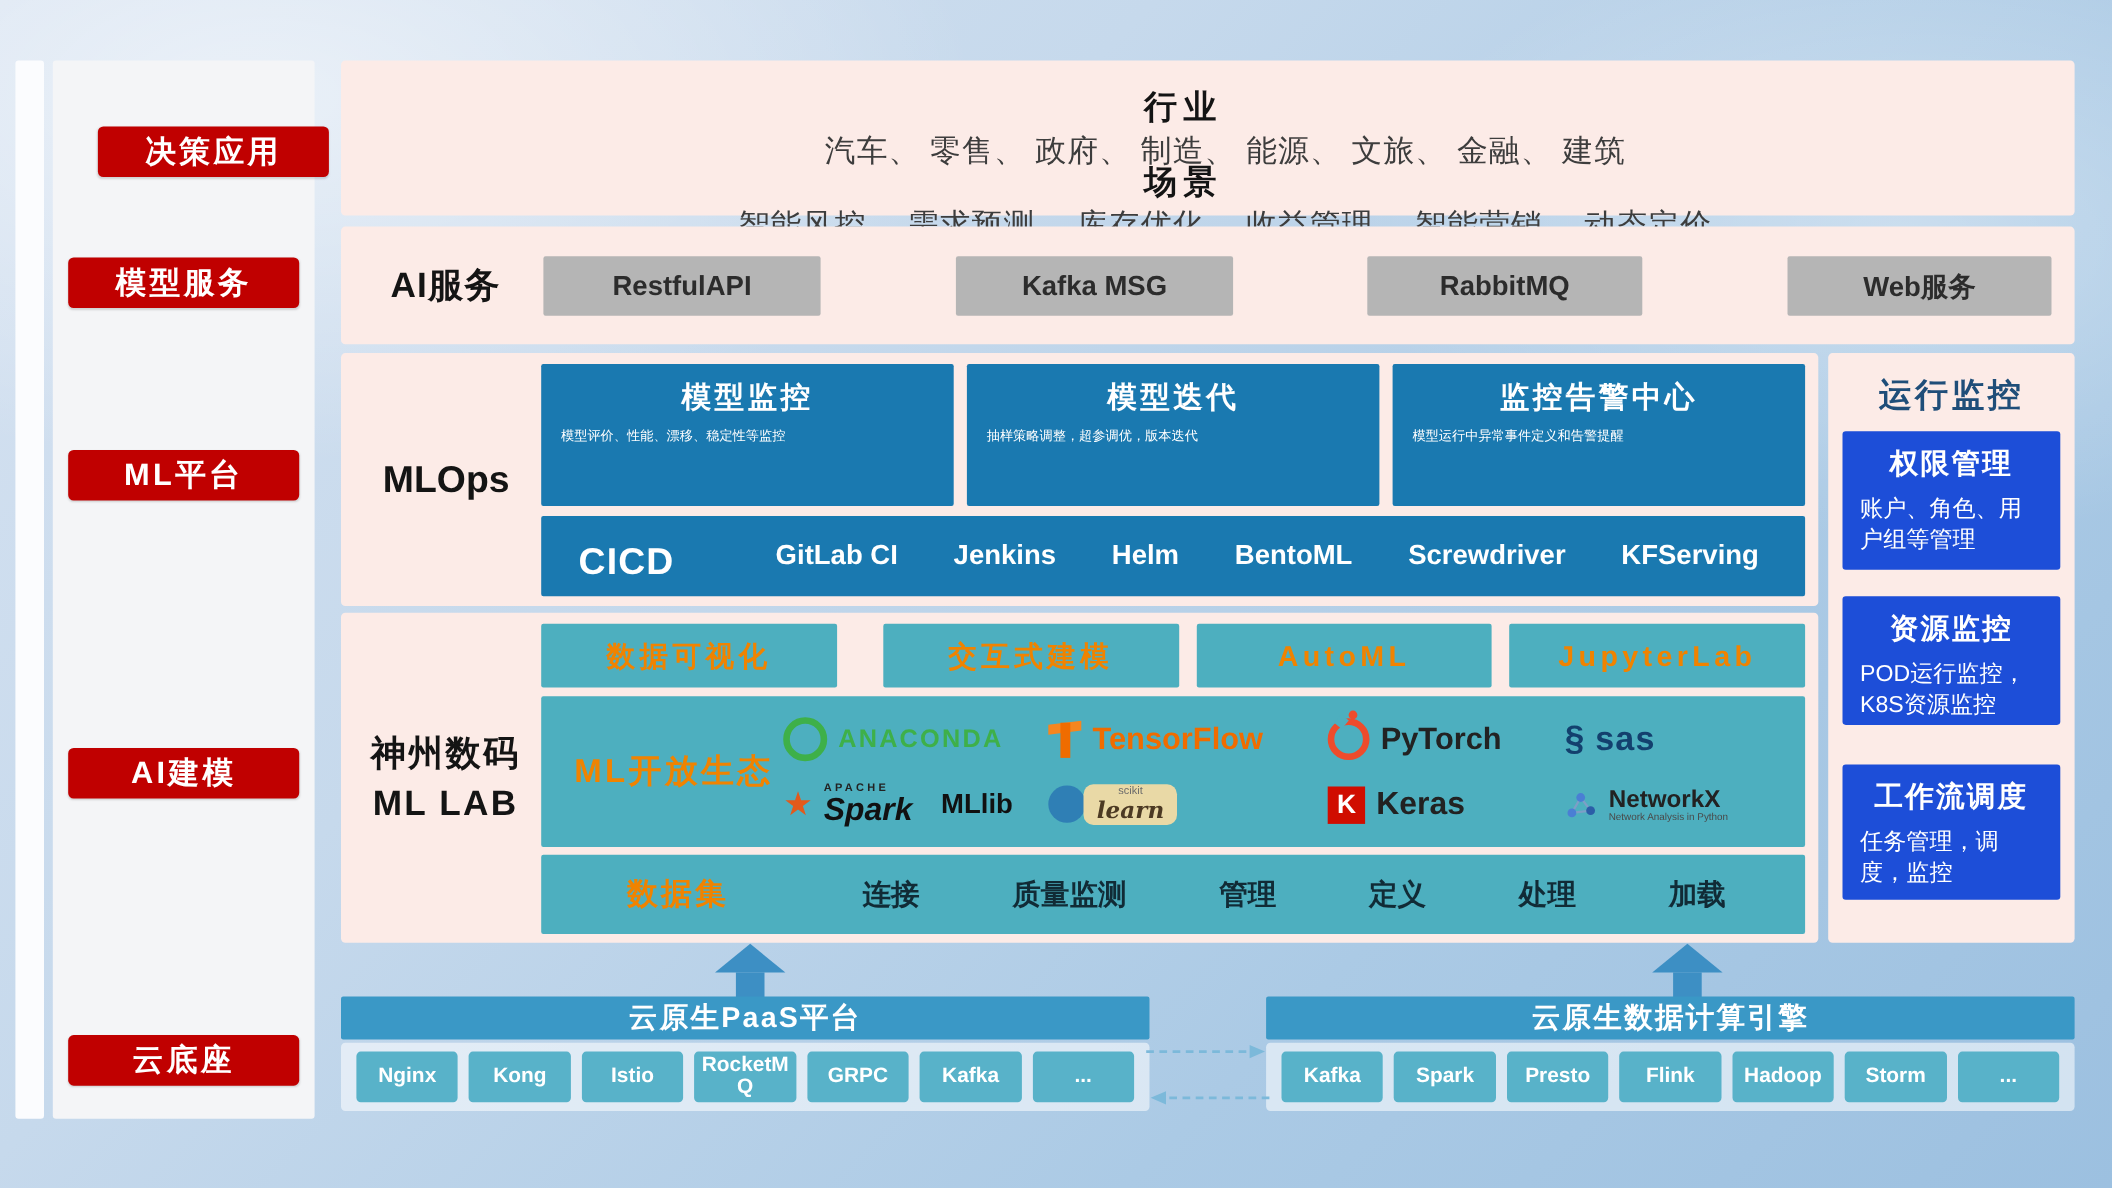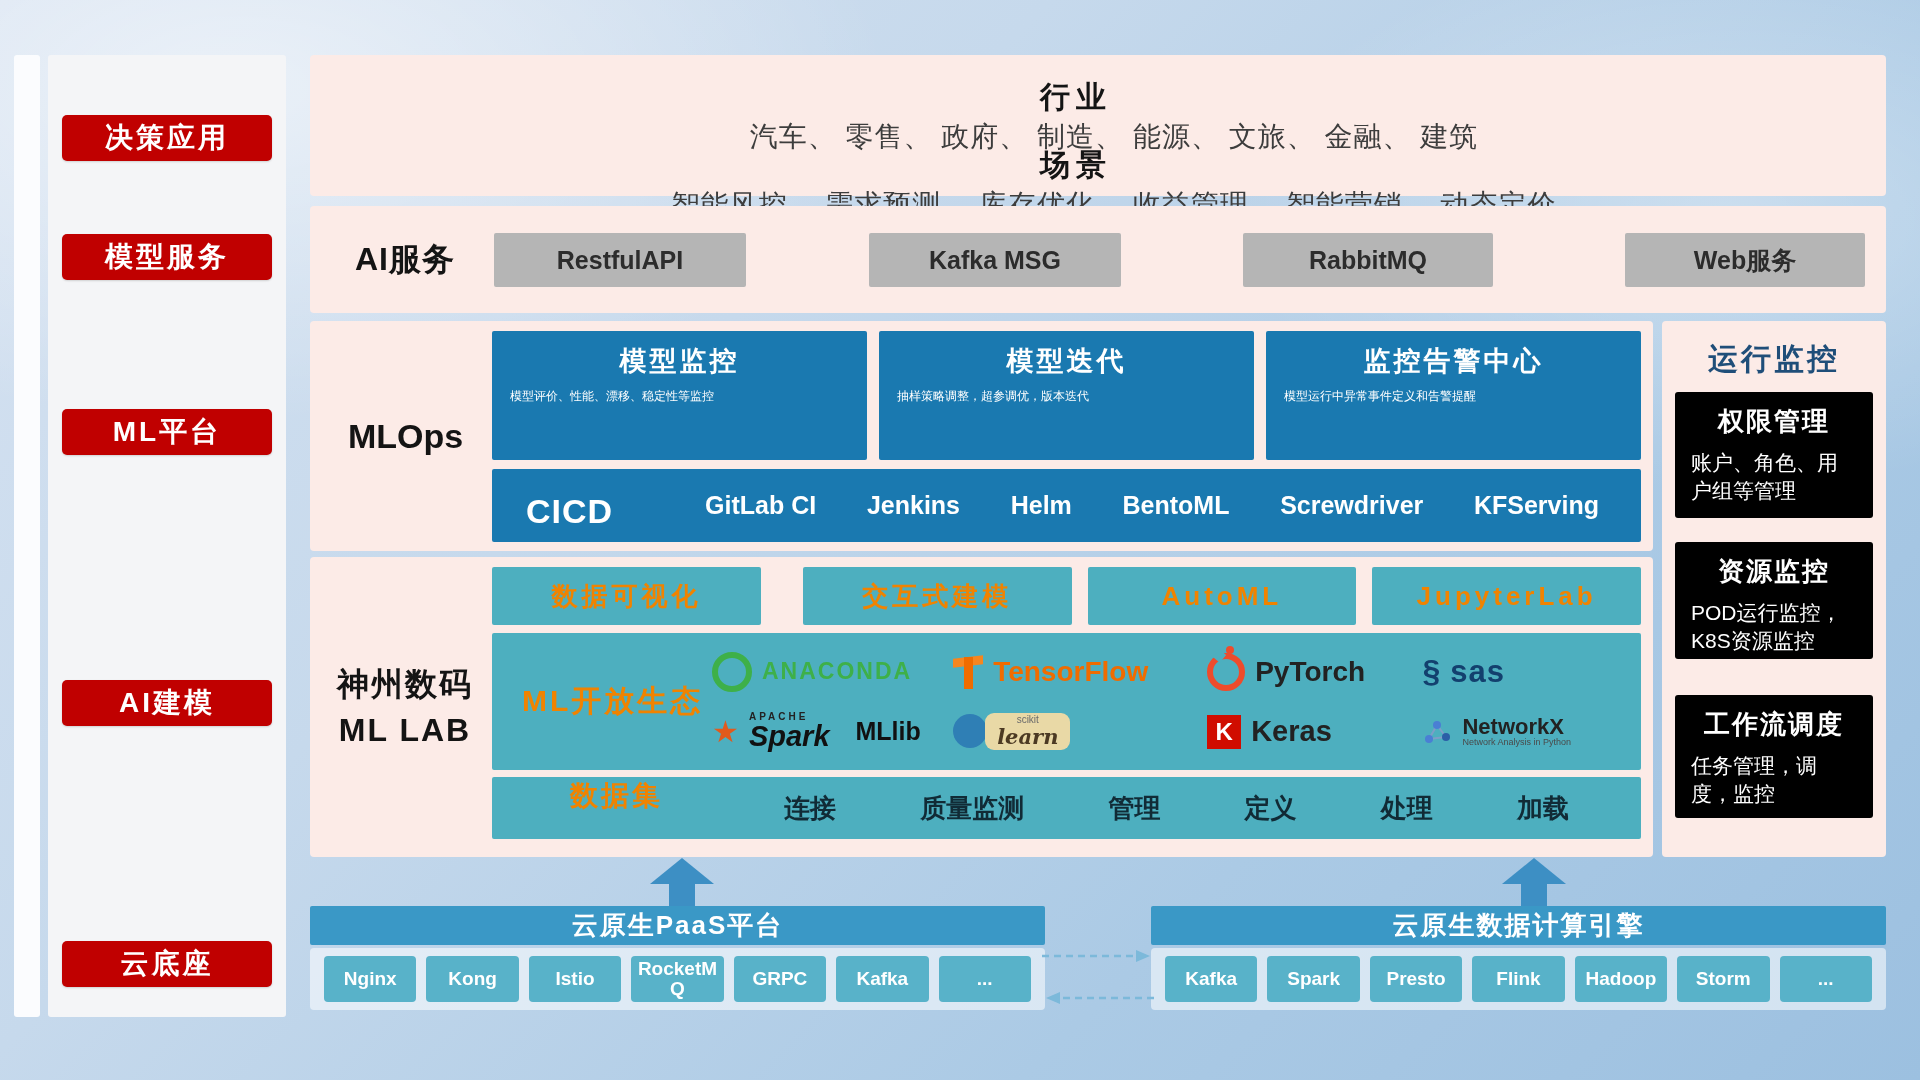--- a/index.html
+++ b/index.html
@@ -12,21 +12,21 @@
       linear-gradient(135deg,#d6e2f1 0%,#c6d9ec 35%,#abcae5 70%,#9cc0e0 100%);
   }
   .abs{position:absolute;}
 
   
   .left-strip{left:14px;top:55px;width:26px;height:962px;background:#fbfcfe;border-radius:3px;}
   .sidebar{left:48px;top:55px;width:238px;height:962px;background:#f4f5f7;border-radius:3px;}
   .red-btn{position:absolute;left:14px;width:210px;height:46px;background:#c00000;border-radius:5px;
     color:#ffffff;font-size:28px;font-weight:700;display:flex;align-items:center;justify-content:center;
     letter-spacing:3px;box-shadow:0 1px 2px rgba(0,0,0,.15);}
-  .rb1{top:60px;} .rb2{top:179px;} .rb3{top:354px;} .rb4{top:625px;} .rb5{top:886px;}
+  .rb1{top:60px;margin-left:27px;} .rb2{top:179px;} .rb3{top:354px;} .rb4{top:625px;} .rb5{top:886px;}
 
   
   .panel{position:absolute;background:#fcebe7;border-radius:4px;}
   .industry{left:310px;top:55px;width:1576px;height:141px;}
   .aiservice{left:310px;top:206px;width:1576px;height:107px;}
   .mlops{left:310px;top:321px;width:1343px;height:230px;}
   .mllab{left:310px;top:557px;width:1343px;height:300px;}
   .monitor{left:1662px;top:321px;width:224px;height:536px;}
 
   
@@ -88,30 +88,30 @@
   .skl-circle{width:34px;height:34px;border-radius:50%;background:#2f7fb5;}
   .skl-badge{display:flex;flex-direction:column;align-items:center;background:#e9d9a6;border-radius:9px;
     padding:2px 12px;line-height:1.05;margin-left:-12px;}
   .skl-small{font-size:10px;color:#6b6b6b;}
   .skl-text{font-family:"DejaVu Serif","Liberation Serif",serif;font-style:italic;font-weight:700;font-size:21px;color:#4c3a23;}
   .keras-k{width:34px;height:34px;background:#d00d00;color:#ffffff;font-weight:800;font-size:24px;
     display:flex;align-items:center;justify-content:center;}
   .keras-text{font-size:29px;font-weight:700;color:#222222;}
   .nx-text{font-size:22px;font-weight:800;color:#222222;}
   .nx-small{font-size:9px;color:#4a4a4a;}
-  .dataset{position:absolute;left:182px;top:220px;width:1149px;height:62px;background:#4dafbf;border-radius:2px;
-    display:flex;}
+  .dataset{position:absolute;left:182px;top:220px;width:1149px;height:72px;background:#4dafbf;border-radius:2px;
+    display:flex;align-items:center;}
   .dataset-label{padding-left:78px;width:150px;font-size:28px;font-weight:800;color:#f08300;letter-spacing:3px;}
   .dataset-items{flex:1;display:flex;justify-content:space-between;align-items:center;
     padding:0 72px 0 64px;font-size:26px;font-weight:600;color:#112b36;}
 
   
   .monitor-title{position:absolute;top:18px;width:100%;text-align:center;font-size:30px;font-weight:800;
     color:#1f4e79;letter-spacing:3px;}
-  .mon-card{position:absolute;left:13px;width:198px;background:#000000;border-radius:3px;color:#ffffff;box-sizing:border-box;}
+  .mon-card{position:absolute;left:13px;width:198px;background:#1d4ed8;border-radius:3px;color:#ffffff;box-sizing:border-box;}
   .m1{top:71px;height:126px;} .m2{top:221px;height:117px;} .m3{top:374px;height:123px;}
   .mon-card .t{text-align:center;font-size:26px;font-weight:800;margin-top:12px;letter-spacing:2px;}
   .mon-card .d{font-size:21px;margin:10px 16px 0;line-height:1.35;}
 
   
   .up-arrow{position:absolute;width:64px;height:50px;top:858px;}
   .ua1{left:650px;} .ua2{left:1502px;}
   .up-arrow .head{width:0;height:0;border-left:32px solid transparent;border-right:32px solid transparent;
     border-bottom:26px solid #3d8fc4;margin:0 auto;}
   .up-arrow .stem{width:26px;height:23px;background:#3d8fc4;margin:0 auto;}

